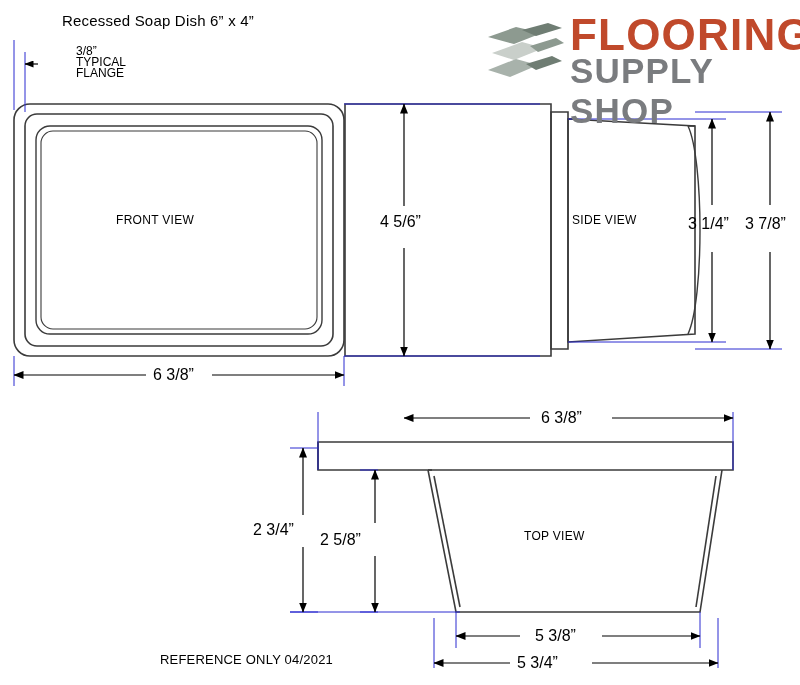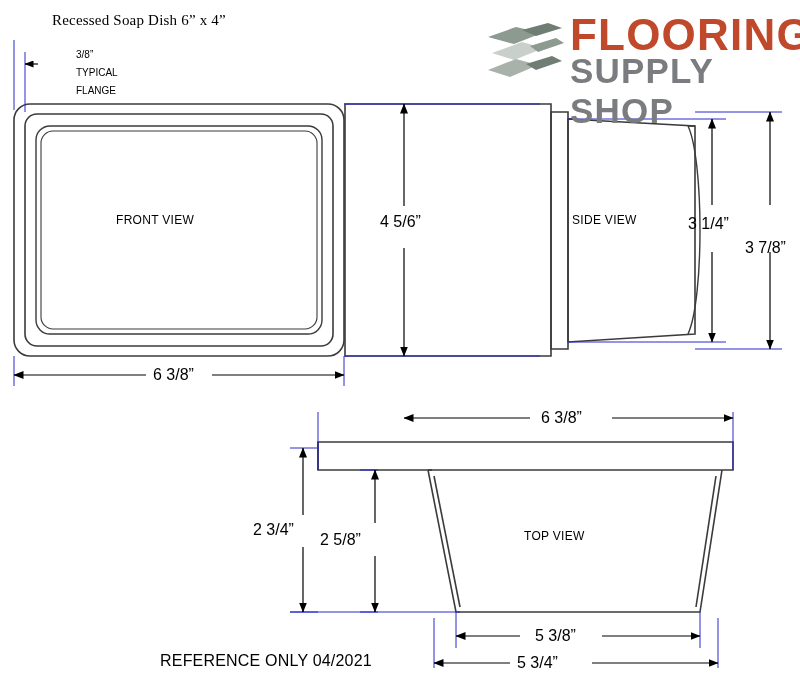--- a/index.html
+++ b/index.html
@@ -32,30 +32,30 @@
     color: #000000;
   }
   .title-text {
     font-size: 15px;
     letter-spacing: 0.2px;
   }
   .dim-text {
     font-size: 16px;
   }
   .tiny-text {
-    font-size: 10px;
-    line-height: 18px;
+    font-size: 12px;
+    line-height: 11px;
     white-space: pre-line;
   }
   .view-label {
     font-size: 12px;
     letter-spacing: 0.3px;
   }
   .ref-text {
-    font-size: 16px;
+    font-size: 13px;
     letter-spacing: 0.2px;
   }
   
   #logo {
     position: absolute;
     left: 486px;
     top: 8px;
     width: 306px;
     height: 84px;
   }
@@ -221,39 +221,39 @@
       <polygon points="44,26 70,18 78,23 52,32" fill="#8d9a90"></polygon>
       <polygon points="2,50 30,39 52,45 24,57" fill="#a8b2ab"></polygon>
       <polygon points="40,44 66,36 76,41 50,50" fill="#6f7d73"></polygon>
     </svg>
     <div id="logo-text">
       <div class="logo-line1">FLOORING</div>
       <div class="logo-line2">SUPPLY SHOP</div>
     </div>
   </div>
 
-  <div class="txt title-text" style="left:52px; top:12px;font-family:Liberation Serif, serif;">Recessed Soap Dish  6” x 4”</div>
+  <div class="txt title-text" style="left:62px; top:12px;">Recessed Soap Dish  6” x 4”</div>
 
   <div class="txt tiny-text" style="left:76px; top:46px;">3/8”
 TYPICAL
 FLANGE</div>
 
   <div class="txt view-label" style="left:116px; top:213px;">FRONT VIEW</div>
 
   <div class="txt view-label" style="left:572px; top:213px;">SIDE VIEW</div>
 
   <div class="txt view-label" style="left:524px; top:529px;">TOP VIEW</div>
 
   <div class="txt dim-text" style="left:153px; top:366px;">6 3/8”</div>
 
   <div class="txt dim-text" style="left:380px; top:213px;">4 5/6”</div>
 
   <div class="txt dim-text" style="left:688px; top:215px;">3 1/4”</div>
 
-  <div class="txt dim-text" style="left:745px; top:215px;margin-top:24px;">3 7/8”</div>
+  <div class="txt dim-text" style="left:745px; top:215px;">3 7/8”</div>
 
   <div class="txt dim-text" style="left:541px; top:409px;">6 3/8”</div>
 
   <div class="txt dim-text" style="left:253px; top:521px;">2 3/4”</div>
 
   <div class="txt dim-text" style="left:320px; top:531px;">2 5/8”</div>
 
   <div class="txt dim-text" style="left:527px; top:627px;margin-left:8px;">5 3/8”</div>
 
   <div class="txt dim-text" style="left:517px; top:654px;">5 3/4”</div>

